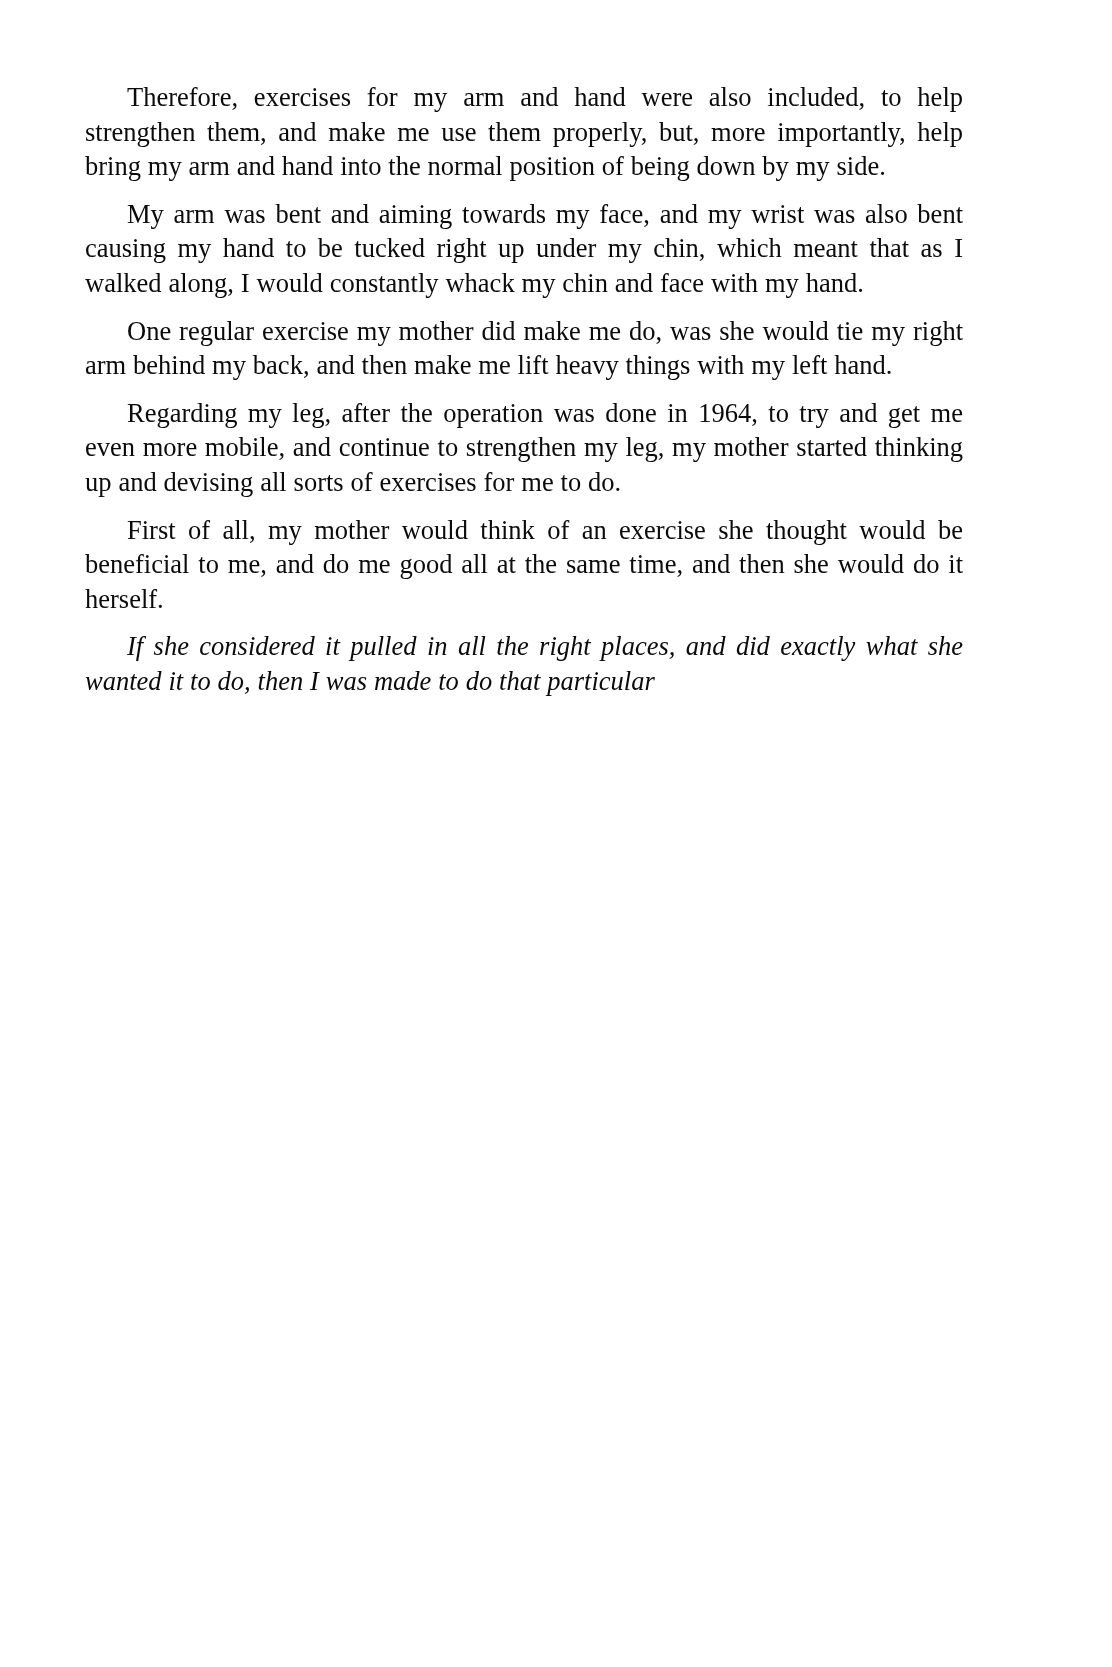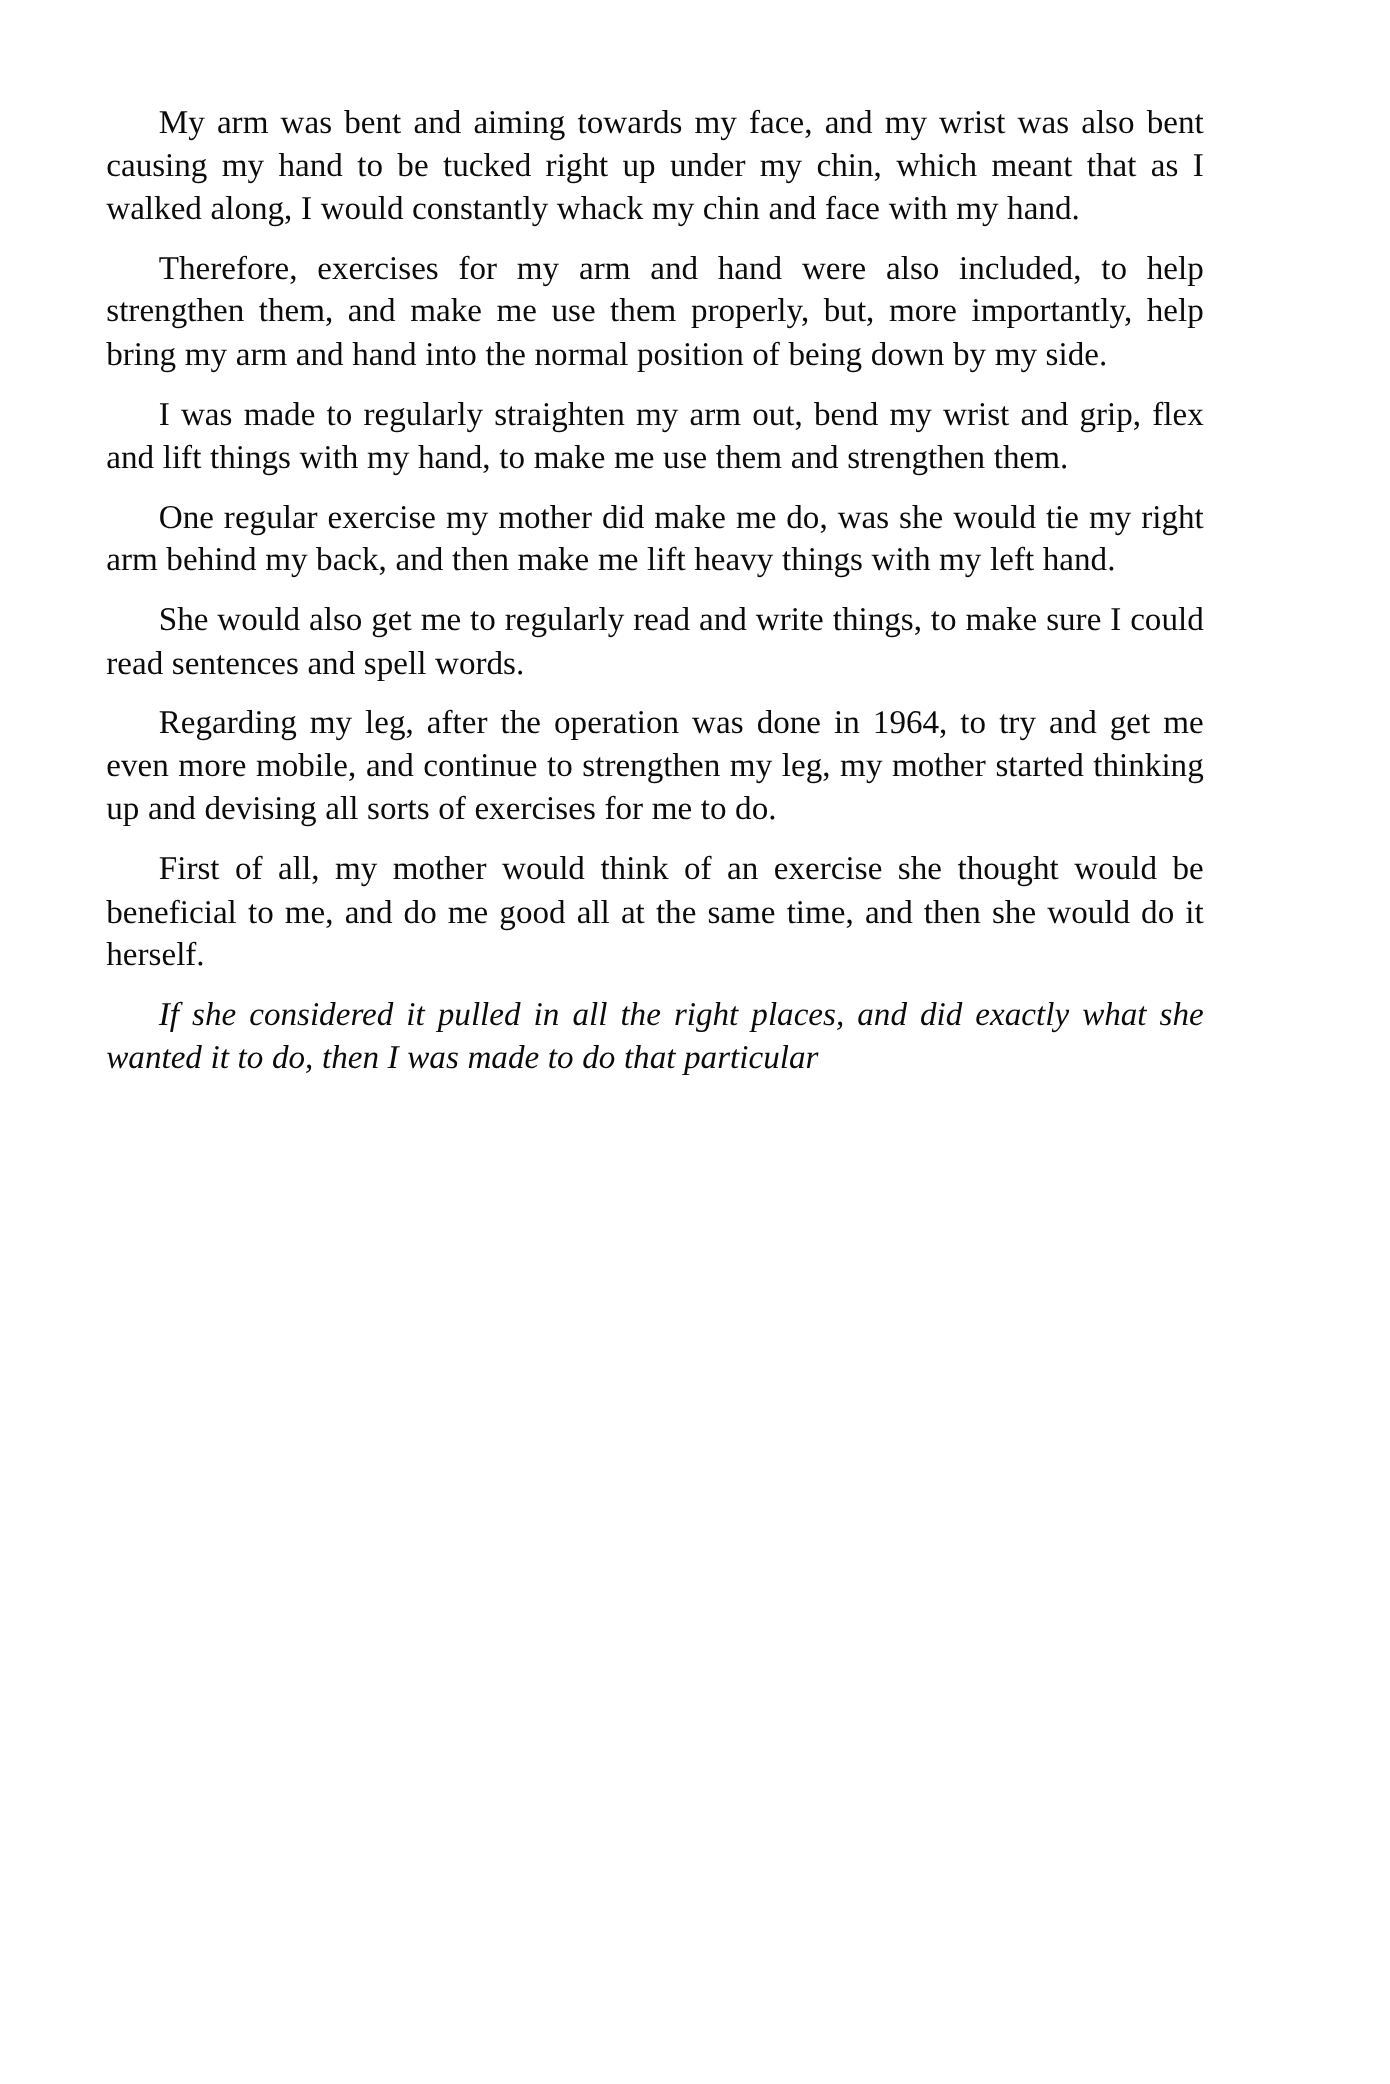--- a/index.html
+++ b/index.html
@@ -43,23 +43,21 @@
     margin-bottom: 0;
     font-style: italic;
   }
 </style>
 </head>
 <body>
 
 <div class="page">
   <div class="text-column">
 
+    <p class="body-paragraph">Therefore, exercises for my arm and hand were also included, to help strengthen them, and make me use them properly, but, more importantly, help bring my arm and hand into the normal position of being down by my side.</p>
     <p class="body-paragraph">My arm was bent and aiming towards my face, and my wrist was also bent causing my hand to be tucked right up under my chin, which meant that as I walked along, I would constantly whack my chin and face with my hand.</p>
-    <p class="body-paragraph">Therefore, exercises for my arm and hand were also included, to help strengthen them, and make me use them properly, but, more importantly, help bring my arm and hand into the normal position of being down by my side.</p>
-    <p class="body-paragraph">I was made to regularly straighten my arm out, bend my wrist and grip, flex and lift things with my hand, to make me use them and strengthen them.</p>
     <p class="body-paragraph">One regular exercise my mother did make me do, was she would tie my right arm behind my back, and then make me lift heavy things with my left hand.</p>
-    <p class="body-paragraph">She would also get me to regularly read and write things, to make sure I could read sentences and spell words.</p>
     <p class="body-paragraph">Regarding my leg, after the operation was done in 1964, to try and get me even more mobile, and continue to strengthen my leg, my mother started thinking up and devising all sorts of exercises for me to do.</p>
     <p class="body-paragraph">First of all, my mother would think of an exercise she thought would be beneficial to me, and do me good all at the same time, and then she would do it herself.</p>
     <p class="body-paragraph">If she considered it pulled in all the right places, and did exactly what she wanted it to do, then I was made to do that particular</p>
 
   </div>
 </div>
 
 </body></html>

